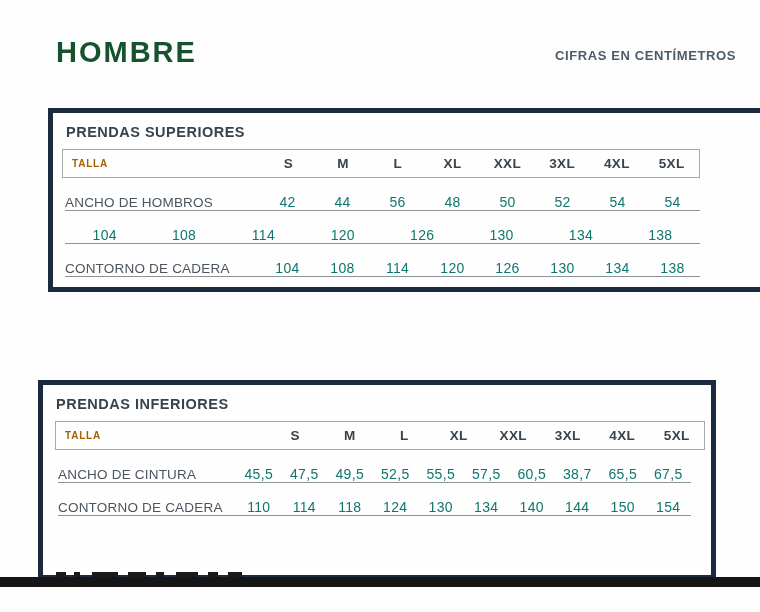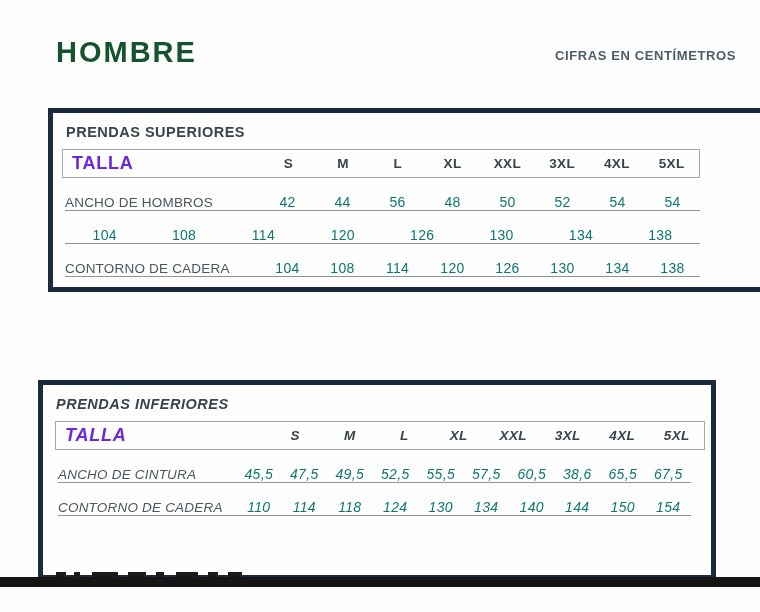--- a/index.html
+++ b/index.html
@@ -17,35 +17,35 @@
   .units-note{
     position:absolute;right:24px;top:48px;
     font-size:13px;font-weight:700;letter-spacing:.6px;
     color:#4e5b66;
   }
   .panel{
     position:absolute;background:#fefefe;
     border:5px solid #1c2a3d;box-sizing:border-box;
   }
   .panel-1{left:48px;top:108px;width:720px;height:184px;}
-  .panel-2{left:38px;top:380px;width:678px;height:200px;font-style:italic;}
+  .panel-2{left:38px;top:380px;width:678px;height:200px;}
   .panel-title{
     margin:11px 0 0 13px;
     font-size:14.5px;font-weight:700;letter-spacing:.5px;
     color:#39434c;
   }
   .hdr-row{
     display:flex;align-items:center;box-sizing:border-box;
     border:1px solid #a6a9ac;height:29px;margin-top:9px;
     background:#fefefe;
   }
   .panel-1 .hdr-row{margin-left:9px;width:638px;}
   .panel-2 .hdr-row{margin-left:12px;width:650px;}
   .hdr-label{
-    font-size:18px;font-weight:700;letter-spacing:.8px;color:#6d28d9;
+    font-size:10px;font-weight:700;letter-spacing:.8px;color:#a16207;
     padding-left:9px;box-sizing:border-box;
   }
   .panel-1 .hdr-label{width:198px;}
   .panel-2 .hdr-label{width:212px;}
   .hdr-sizes{flex:1;display:flex;}
   .hdr-sizes span{
     flex:1;text-align:center;
     font-size:13.5px;font-weight:700;letter-spacing:.4px;color:#39434c;
   }
   .data-row{
@@ -156,21 +156,21 @@
   <div class="data-row">
     <span class="row-label">ANCHO DE CINTURA</span>
     <span class="row-vals">
       <span>45,5</span>
       <span>47,5</span>
       <span>49,5</span>
       <span>52,5</span>
       <span>55,5</span>
       <span>57,5</span>
       <span>60,5</span>
-      <span>38,6</span>
+      <span>38,7</span>
       <span>65,5</span>
       <span>67,5</span>
     </span>
   </div>
 
   <div class="data-row">
     <span class="row-label">CONTORNO DE CADERA</span>
     <span class="row-vals">
       <span>110</span>
       <span>114</span>

